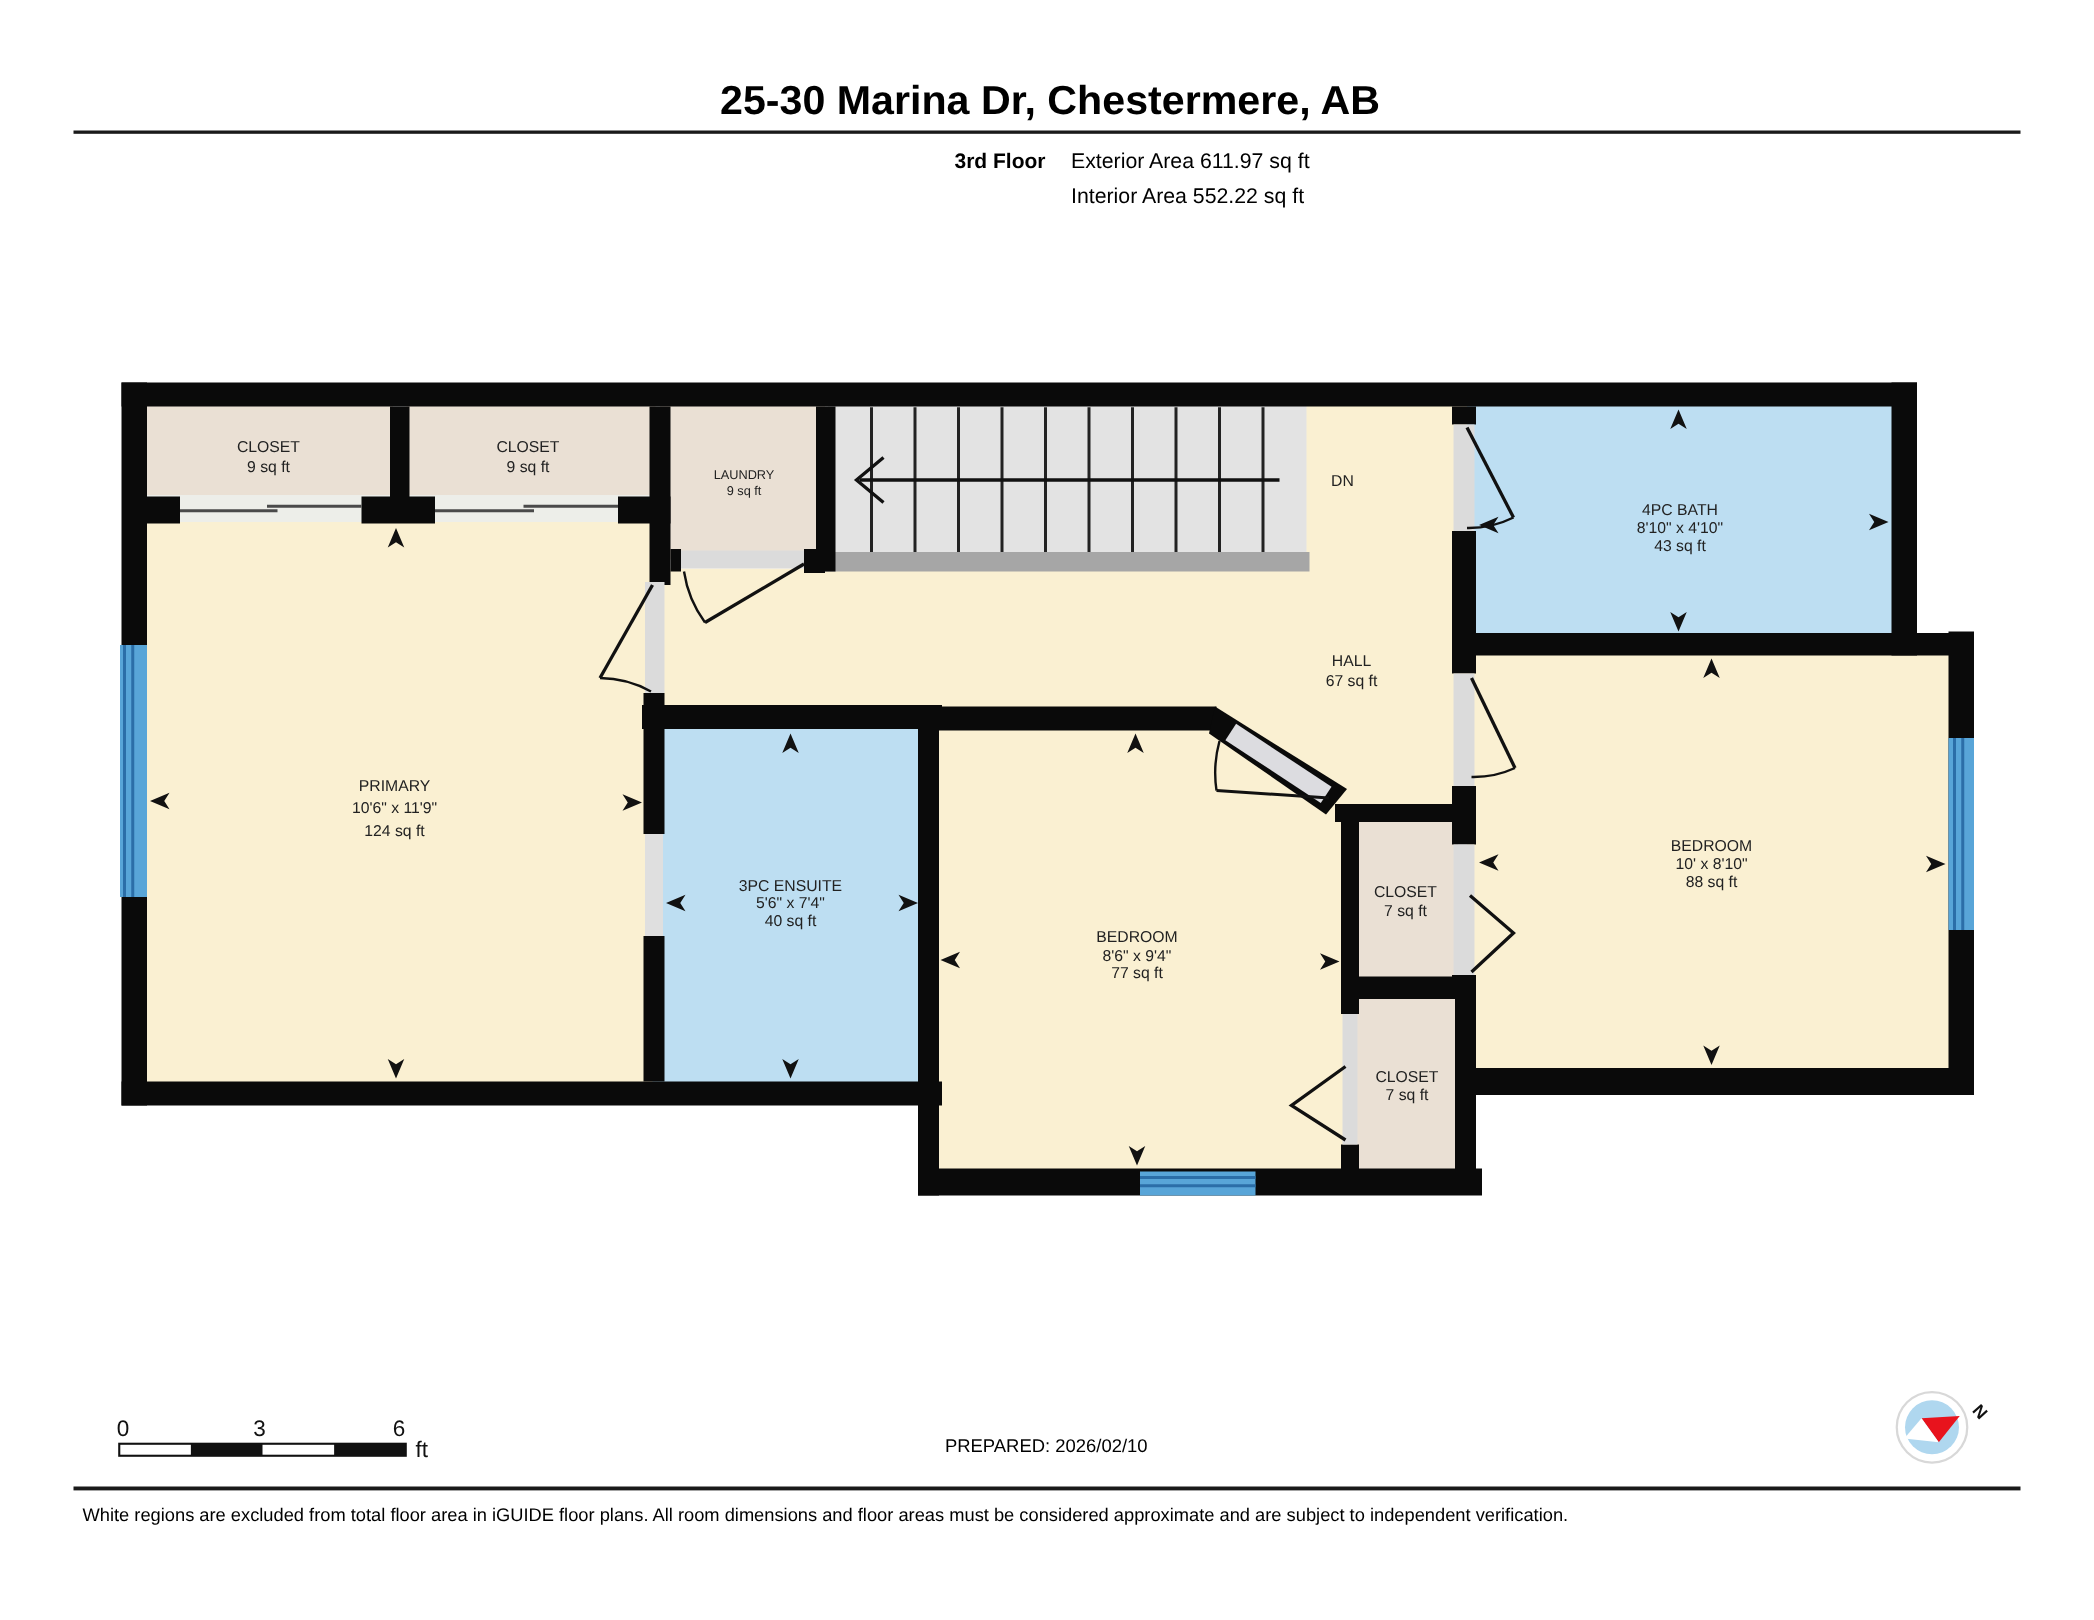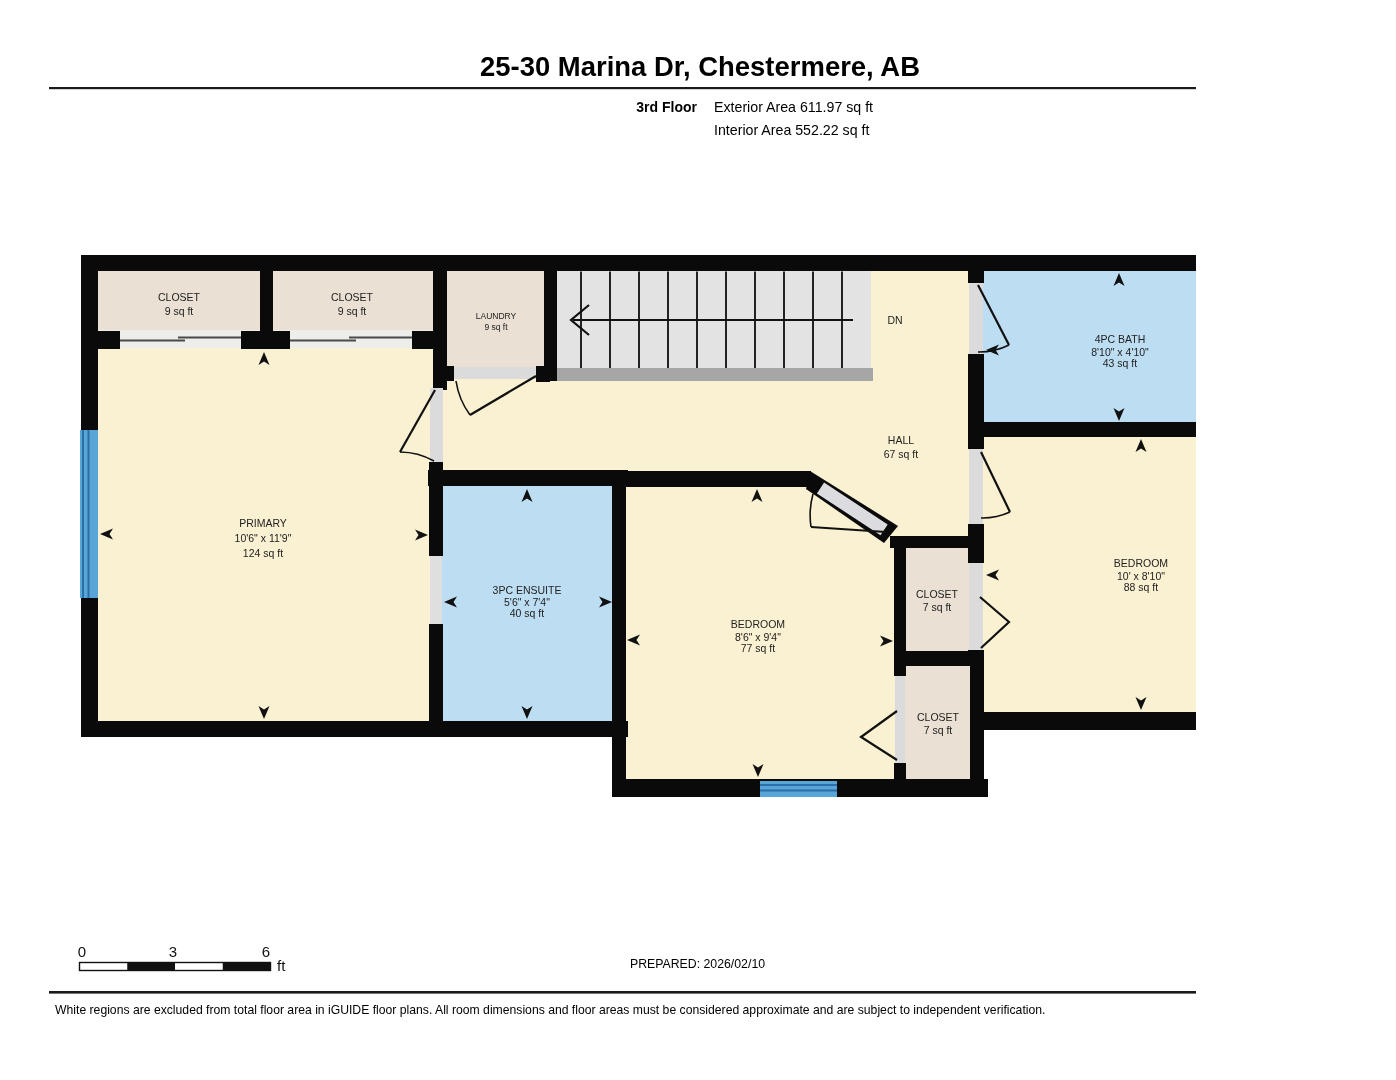--- a/index.html
+++ b/index.html
@@ -1,16 +1,16 @@
 <!DOCTYPE html>
 <html><head>
 <meta charset="utf-8">
 <style>
   html,body{margin:0;padding:0;background:#ffffff;}
-  #page{position:relative;width:1196px;height:1080px;background:#ffffff;overflow:hidden;
+  #page{position:relative;width:1396px;height:1080px;background:#ffffff;overflow:hidden;
         font-family:"Liberation Sans", sans-serif;text-decoration:underline;}
   svg text{font-family:"Liberation Sans", sans-serif;}
 </style>
 </head>
 <body>
 <div id="page">
 <svg width="1396" height="1080" viewBox="0 0 1396 1080" xmlns="http://www.w3.org/2000/svg">
 
 <text x="700" y="76" font-size="27" font-weight="bold" fill="#000" text-anchor="middle" textLength="440" lengthAdjust="spacingAndGlyphs">25-30 Marina Dr, Chestermere, AB</text>
 

